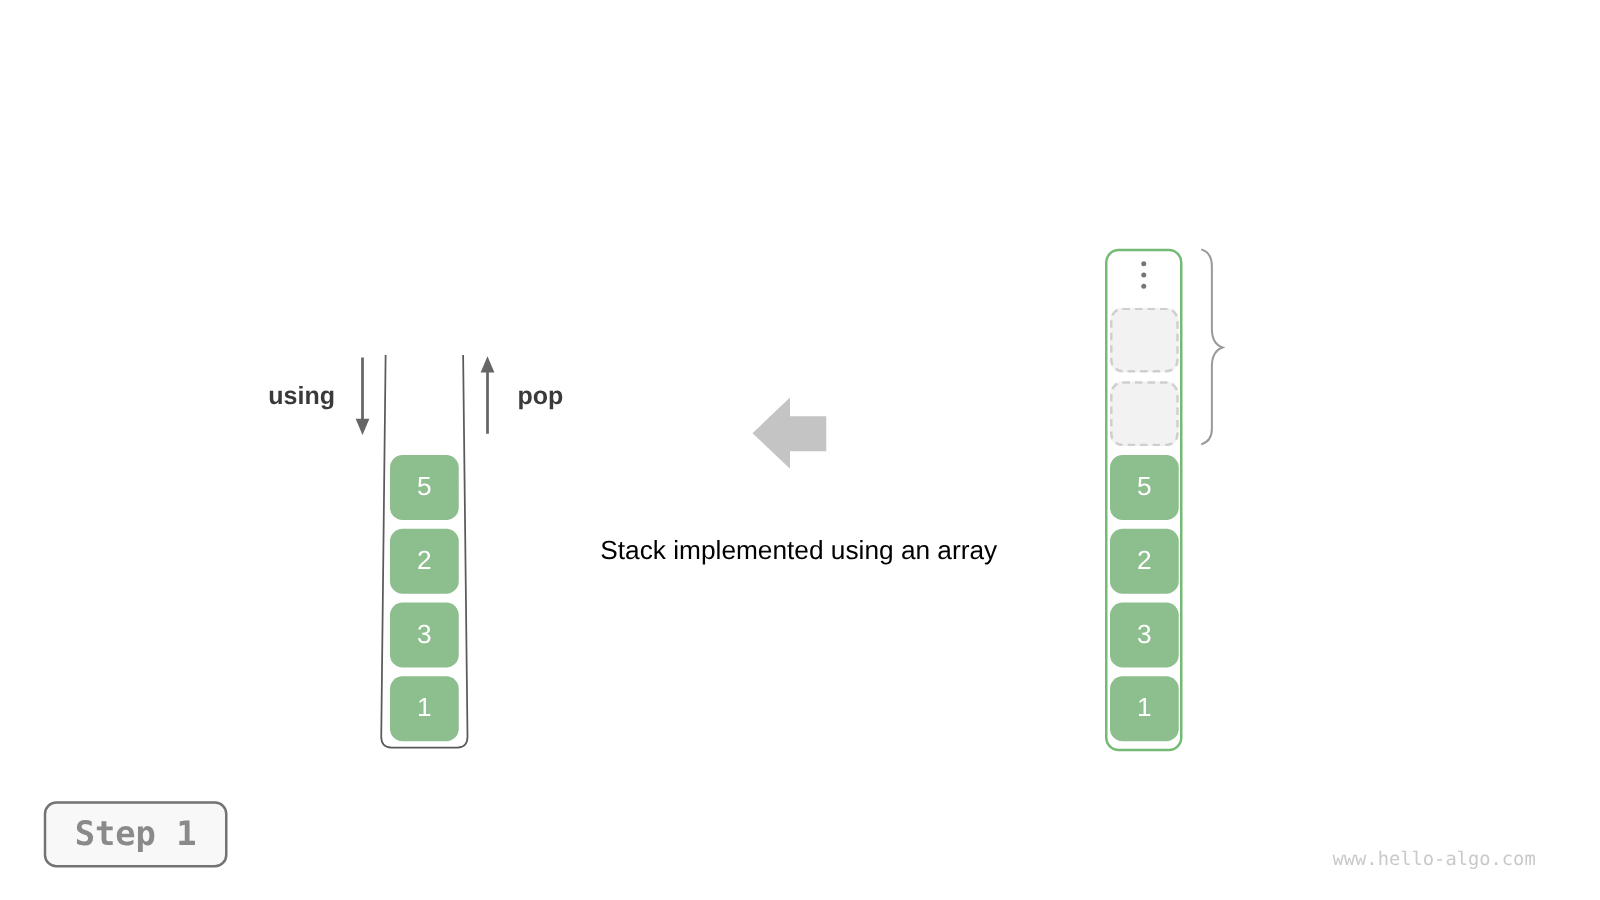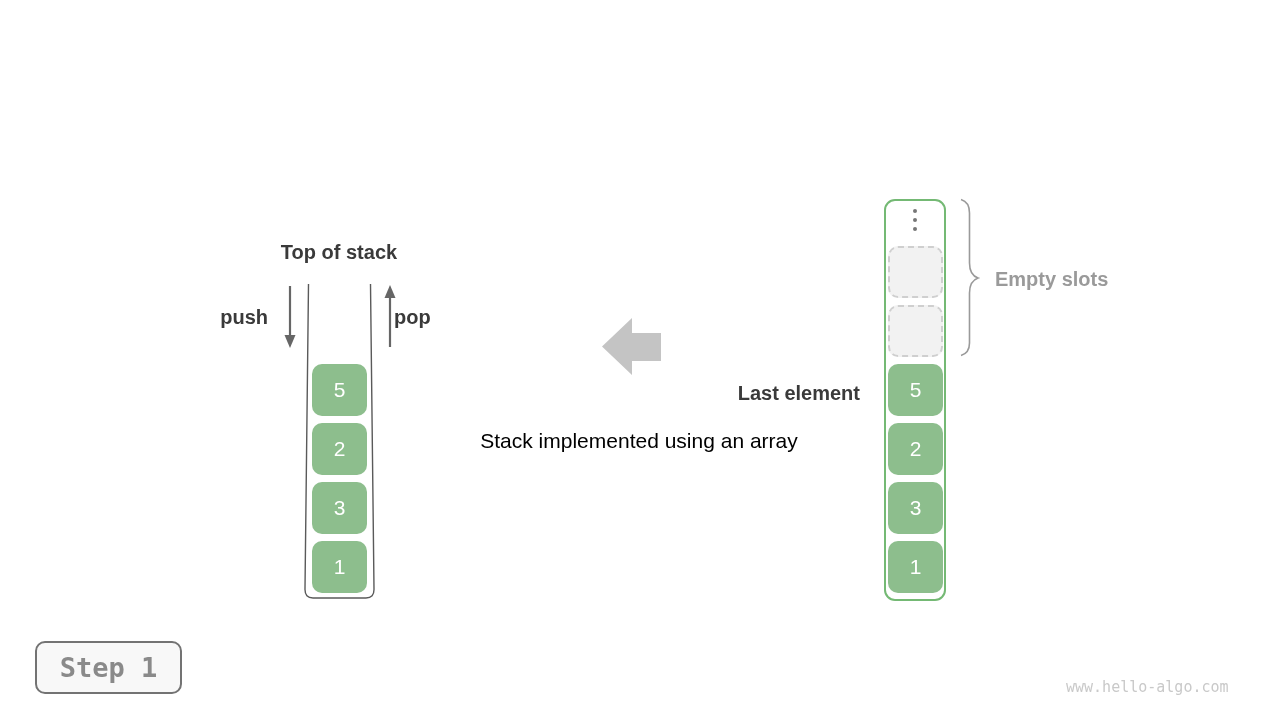--- a/index.html
+++ b/index.html
@@ -59,25 +59,24 @@
     <g>
       <line x1="390" y1="347" x2="390" y2="296" stroke="#666666" stroke-width="2.2"></line>
       <polygon points="390,285 384.5,298 395.5,298" fill="#666666"></polygon>
     </g>
 
     <polygon points="602,346.5 632,318 632,333 661,333 661,361 632,361 632,375" fill="#c4c4c4"></polygon>
 
     <path d="M 961 199.5 Q 969.5 202 969.5 213 L 969.5 263 Q 969.5 275 978 278 Q 969.5 281 969.5 293 L 969.5 343 Q 969.5 353 961 355.5" fill="none" stroke="#9a9a9a" stroke-width="1.6"></path>
   </svg>
 
-  <div class="abs lbl-dark center-text" style="left:239px;top:241px;width:200px;">Top of stack</div>
 
-  <div class="abs lbl-dark right-text" style="left:178px;top:306px;width:90px;">push</div>
+  <div class="abs lbl-dark right-text" style="left:178px;top:306px;width:90px;">using</div>
 
-  <div class="abs lbl-dark" style="left:394px;top:306px;width:90px;">pop</div>
+  <div class="abs lbl-dark" style="left:414px;top:306px;width:90px;">pop</div>
 
   <div class="cell" style="left:312px;top:364px;">5</div>
   <div class="cell" style="left:312px;top:423px;">2</div>
   <div class="cell" style="left:312px;top:482px;">3</div>
   <div class="cell" style="left:312px;top:541px;">1</div>
 
 
   <div class="abs lbl-gray center-text" style="left:419px;top:429px;width:440px;">Stack implemented using an array</div>
 
   <div class="array-box">
@@ -87,23 +86,21 @@
 
     <div class="slot" style="left:2px;top:45px;"></div>
     <div class="slot" style="left:2px;top:104px;"></div>
 
     <div class="cell" style="left:2px;top:163px;">5</div>
     <div class="cell" style="left:2px;top:222px;">2</div>
     <div class="cell" style="left:2px;top:281px;">3</div>
     <div class="cell" style="left:2px;top:340px;">1</div>
   </div>
 
-  <div class="abs lbl-gray-bold" style="left:995px;top:268px;width:180px;">Empty slots</div>
 
-  <div class="abs lbl-dark right-text" style="left:660px;top:382px;width:200px;">Last element</div>
 
 
   <div class="step-badge">
     <span>Step 1</span>
   </div>
 
   <div class="watermark">www.hello-algo.com</div>
 
 </div>
 

